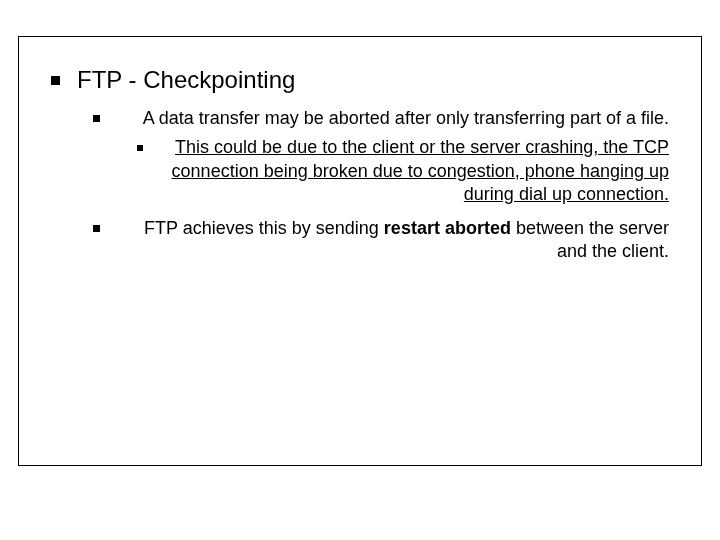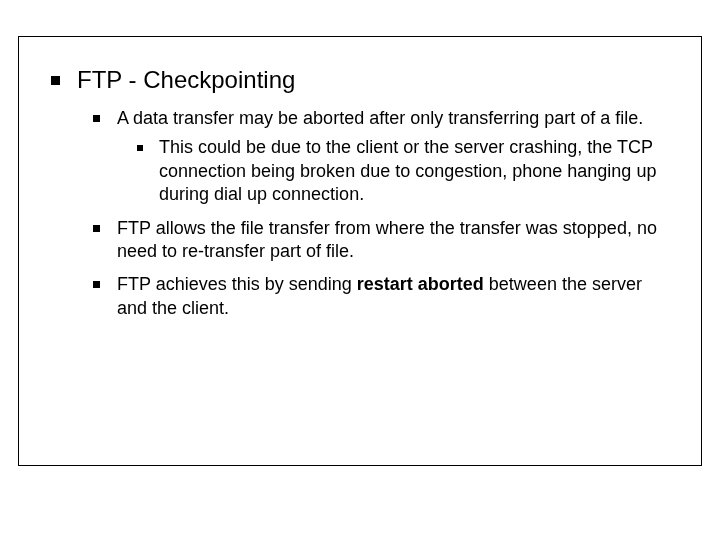--- a/index.html
+++ b/index.html
@@ -51,40 +51,42 @@
   ul.lvl1 {
     margin-top: 12px;
   }
   ul.lvl1 > li {
     position: relative;
     padding-left: 30px;
     font-size: 18px;
     line-height: 1.3;
     margin-bottom: 10px;
     margin-left: 10px;
+    text-align: right;
   }
   ul.lvl1 > li::before {
     content: "";
     position: absolute;
     left: 6px;
     top: 0.45em;
     width: 7px;
     height: 7px;
     background: #000;
   }
   ul.lvl2 {
     margin-top: 6px;
   }
   ul.lvl2 > li {
     position: relative;
     padding-left: 28px;
     font-size: 18px;
     line-height: 1.3;
     margin-bottom: 8px;
     margin-left: 14px;
+    text-decoration: underline;
   }
   ul.lvl2 > li::before {
     content: "";
     position: absolute;
     left: 6px;
     top: 0.48em;
     width: 6px;
     height: 6px;
     background: #000;
   }
@@ -105,23 +107,20 @@
         <ul class="lvl1">
           <li>
             <span>A data transfer may be aborted after only transferring part of a file.</span>
             <ul class="lvl2">
               <li>
                 <span>This could be due to the client or the server crashing, the TCP connection being broken due to congestion, phone hanging up during dial up connection.</span>
               </li>
             </ul>
           </li>
           <li>
-            <span>FTP allows the file transfer from where the transfer was stopped, no need to re-transfer part of file.</span>
-          </li>
-          <li>
             <span>FTP achieves this by sending </span><span class="bold">restart aborted</span><span> between the server and the client.</span>
           </li>
         </ul>
       </li>
     </ul>
 
   </div>
 </div>
 
 </body></html>

